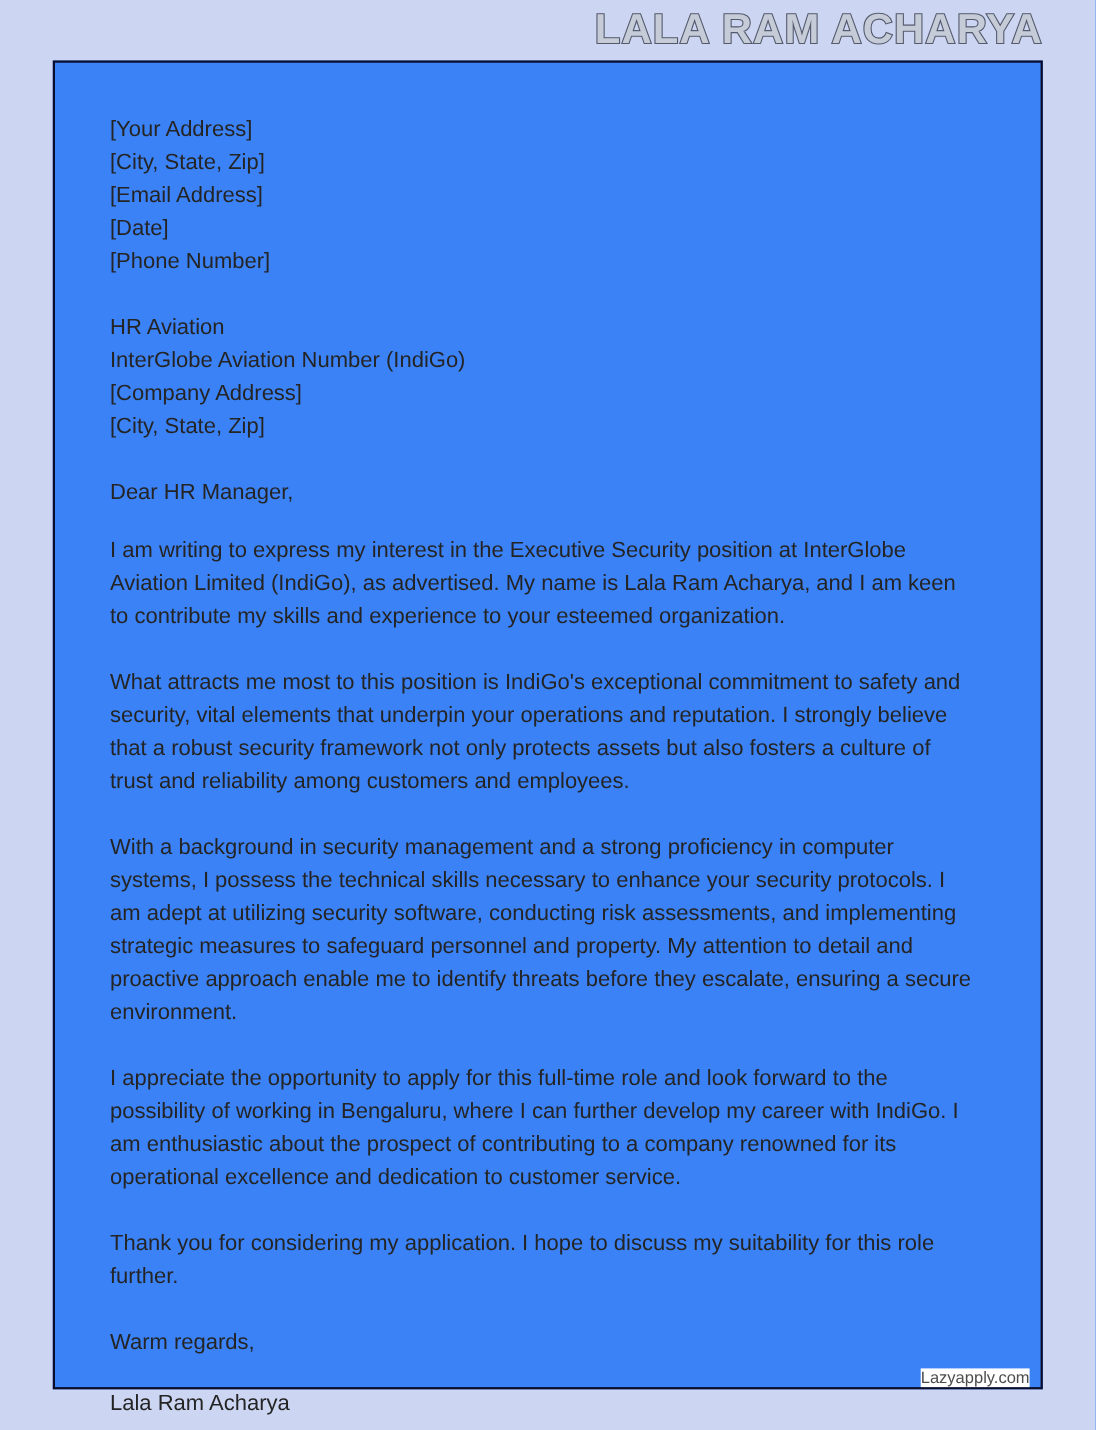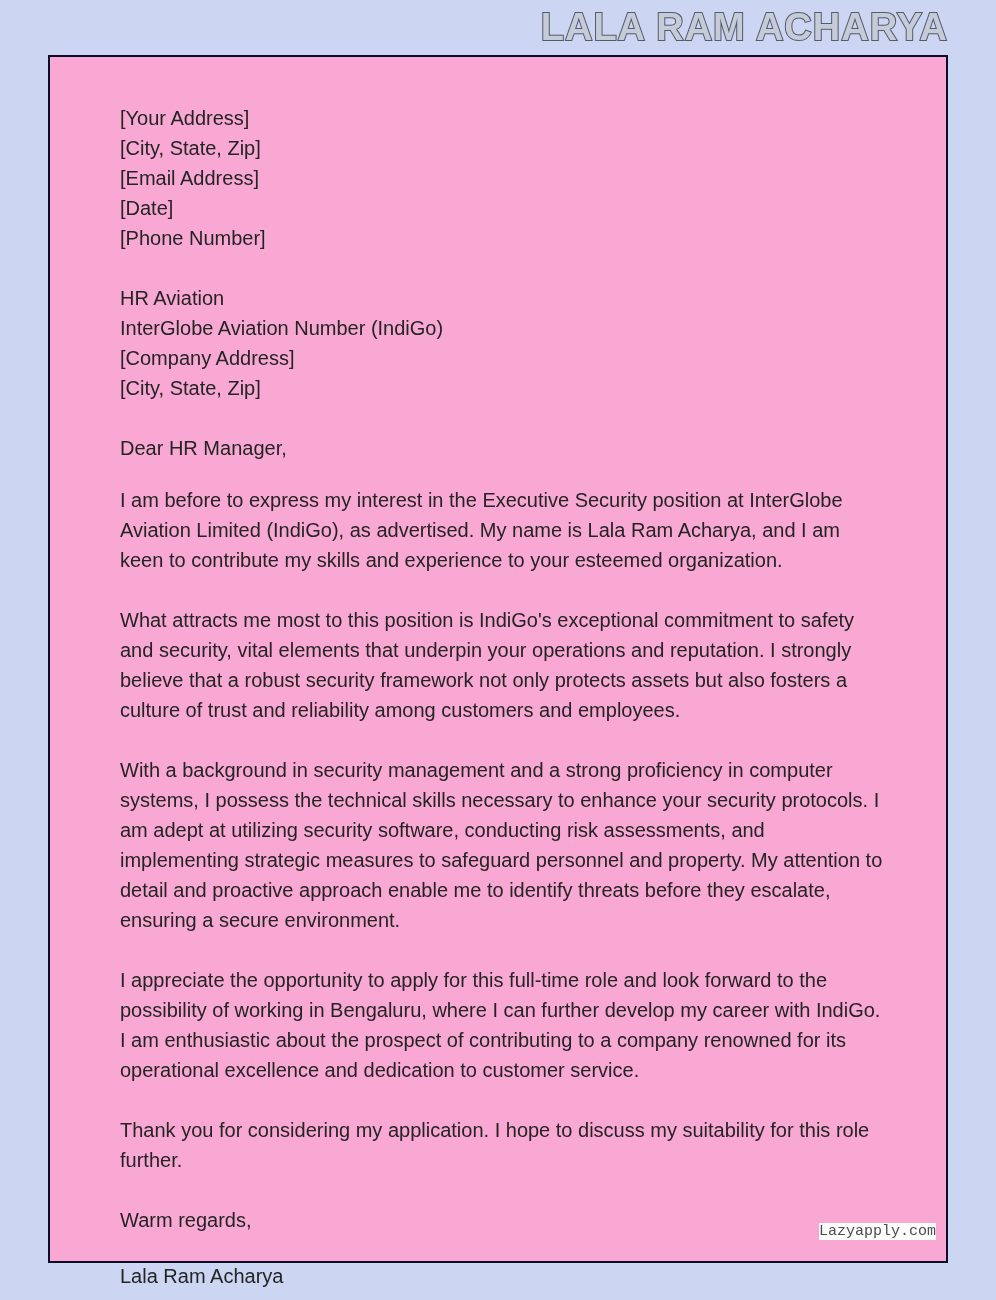--- a/index.html
+++ b/index.html
@@ -46,55 +46,54 @@
     color: #242424;
   }
   .addr-block { margin-bottom: 30px; }
   .salutation { margin-bottom: 22px; }
   .para { margin-bottom: 30px; }
   .closing { margin-bottom: 26px; }
   .signature { margin-bottom: 0; }
   .watermark {
     position: absolute;
     right: 10px;
-    bottom: 21px;
+    bottom: 0;
     font-size: 15px;
     color: #4d4d4d;
     background: #ffffff;
-    font-family: Liberation Mono, monospace;
   }
 </style>
 </head>
 <body style="background: rgb(204, 214, 243);">
 
 <header class="page-header">
   <h1 class="header-name" style="color: rgb(198, 203, 216); -webkit-text-stroke: 2px rgb(85, 91, 109);">LALA RAM ACHARYA</h1>
 </header>
 
-<main class="letter-panel" style="border-color: rgb(11, 12, 42); background: #f9a8d4; padding-left: 20px;">
+<main class="letter-panel" style="border-color: rgb(11, 12, 42); background: #3b82f6;">
   <div class="letter-content" style="color: rgb(36, 36, 36);">
 
     <div class="addr-block">
       <p>[Your Address]</p>
       <p>[City, State, Zip]</p>
       <p>[Email Address]</p>
       <p>[Date]</p>
       <p>[Phone Number]</p>
     </div>
 
     <div class="addr-block">
       <p>HR Aviation</p>
       <p>InterGlobe Aviation Number (IndiGo)</p>
       <p>[Company Address]</p>
       <p>[City, State, Zip]</p>
     </div>
 
     <p class="salutation">Dear HR Manager,</p>
 
-    <p class="para">I am before to express my interest in the Executive Security position at InterGlobe Aviation Limited (IndiGo), as advertised. My name is Lala Ram Acharya, and I am keen to contribute my skills and experience to your esteemed organization.</p>
+    <p class="para">I am writing to express my interest in the Executive Security position at InterGlobe Aviation Limited (IndiGo), as advertised. My name is Lala Ram Acharya, and I am keen to contribute my skills and experience to your esteemed organization.</p>
     <p class="para">What attracts me most to this position is IndiGo's exceptional commitment to safety and security, vital elements that underpin your operations and reputation. I strongly believe that a robust security framework not only protects assets but also fosters a culture of trust and reliability among customers and employees.</p>
     <p class="para">With a background in security management and a strong proficiency in computer systems, I possess the technical skills necessary to enhance your security protocols. I am adept at utilizing security software, conducting risk assessments, and implementing strategic measures to safeguard personnel and property. My attention to detail and proactive approach enable me to identify threats before they escalate, ensuring a secure environment.</p>
     <p class="para">I appreciate the opportunity to apply for this full-time role and look forward to the possibility of working in Bengaluru, where I can further develop my career with IndiGo. I am enthusiastic about the prospect of contributing to a company renowned for its operational excellence and dedication to customer service.</p>
     <p class="para">Thank you for considering my application. I hope to discuss my suitability for this role further.</p>
 
     <p class="closing">Warm regards,</p>
     <p class="signature">Lala Ram Acharya</p>
   </div>
 
   <div class="watermark">Lazyapply.com</div>

